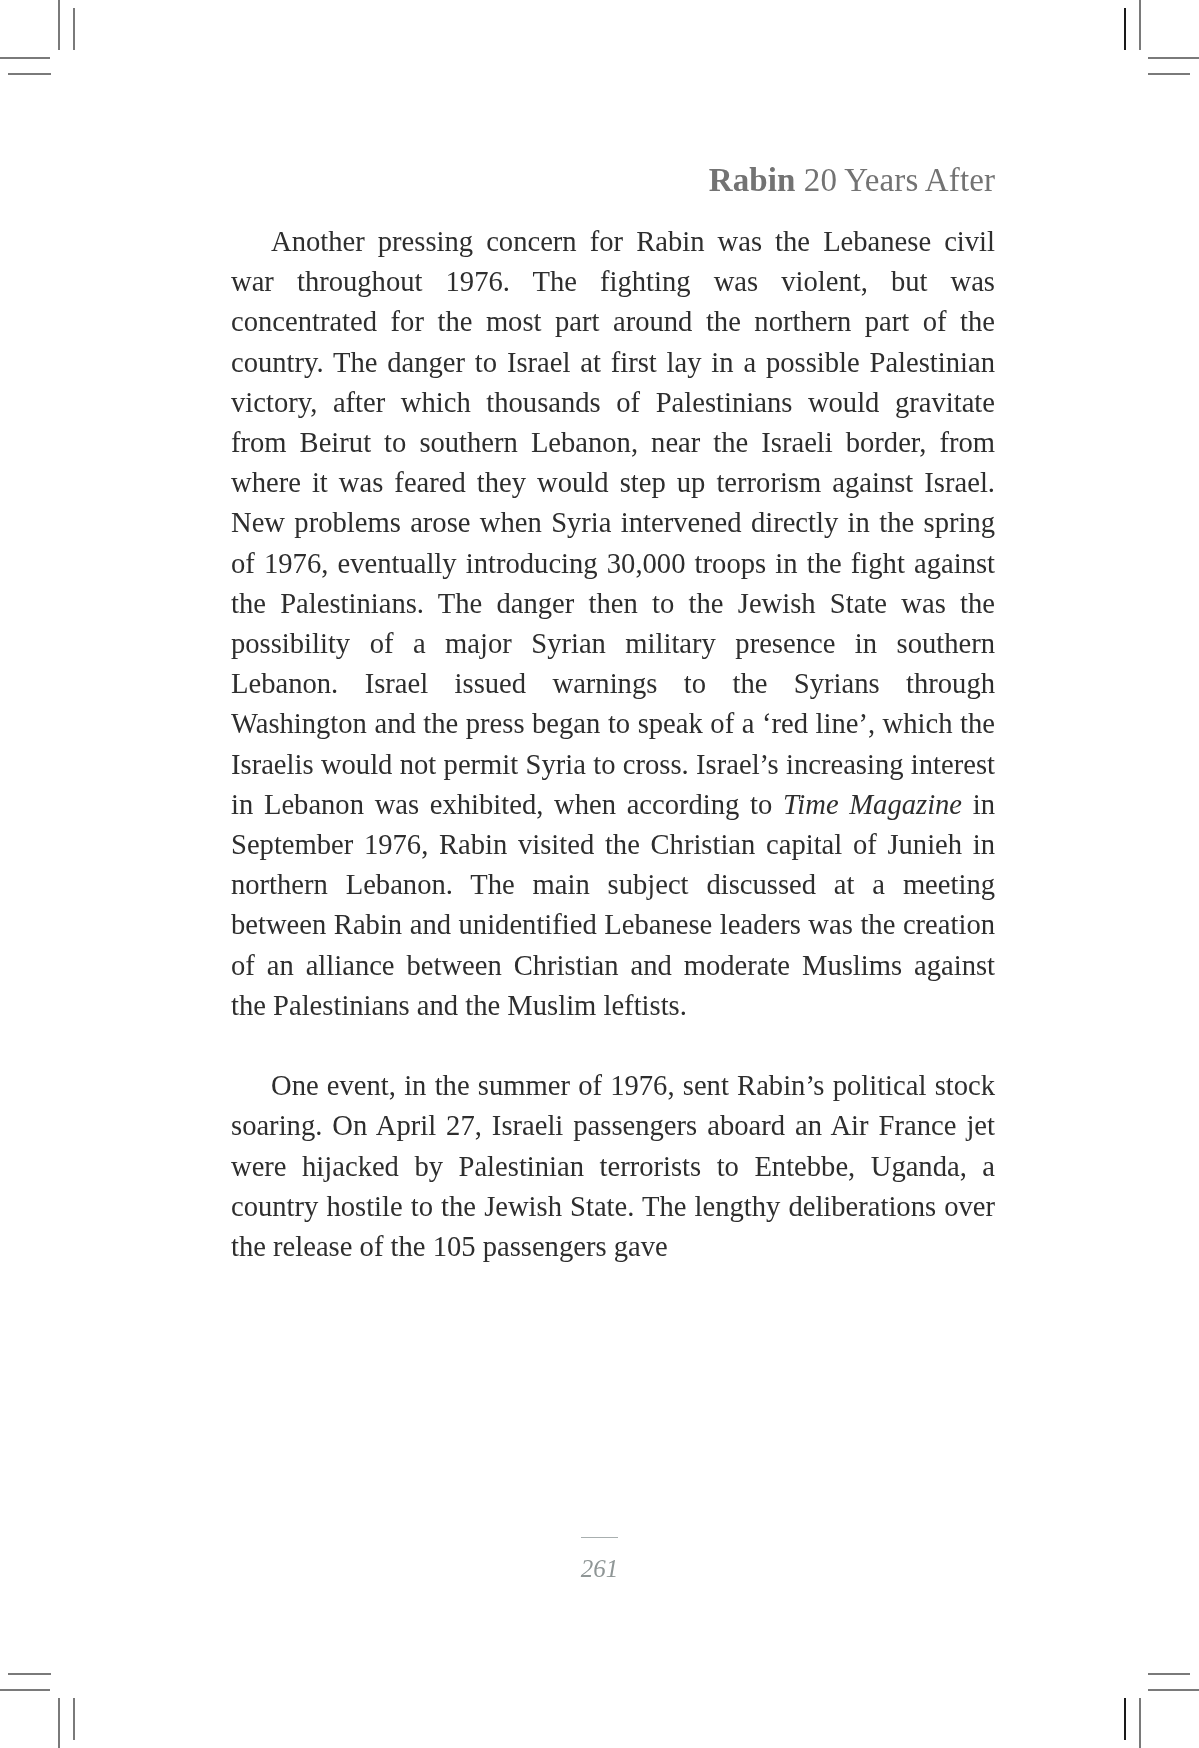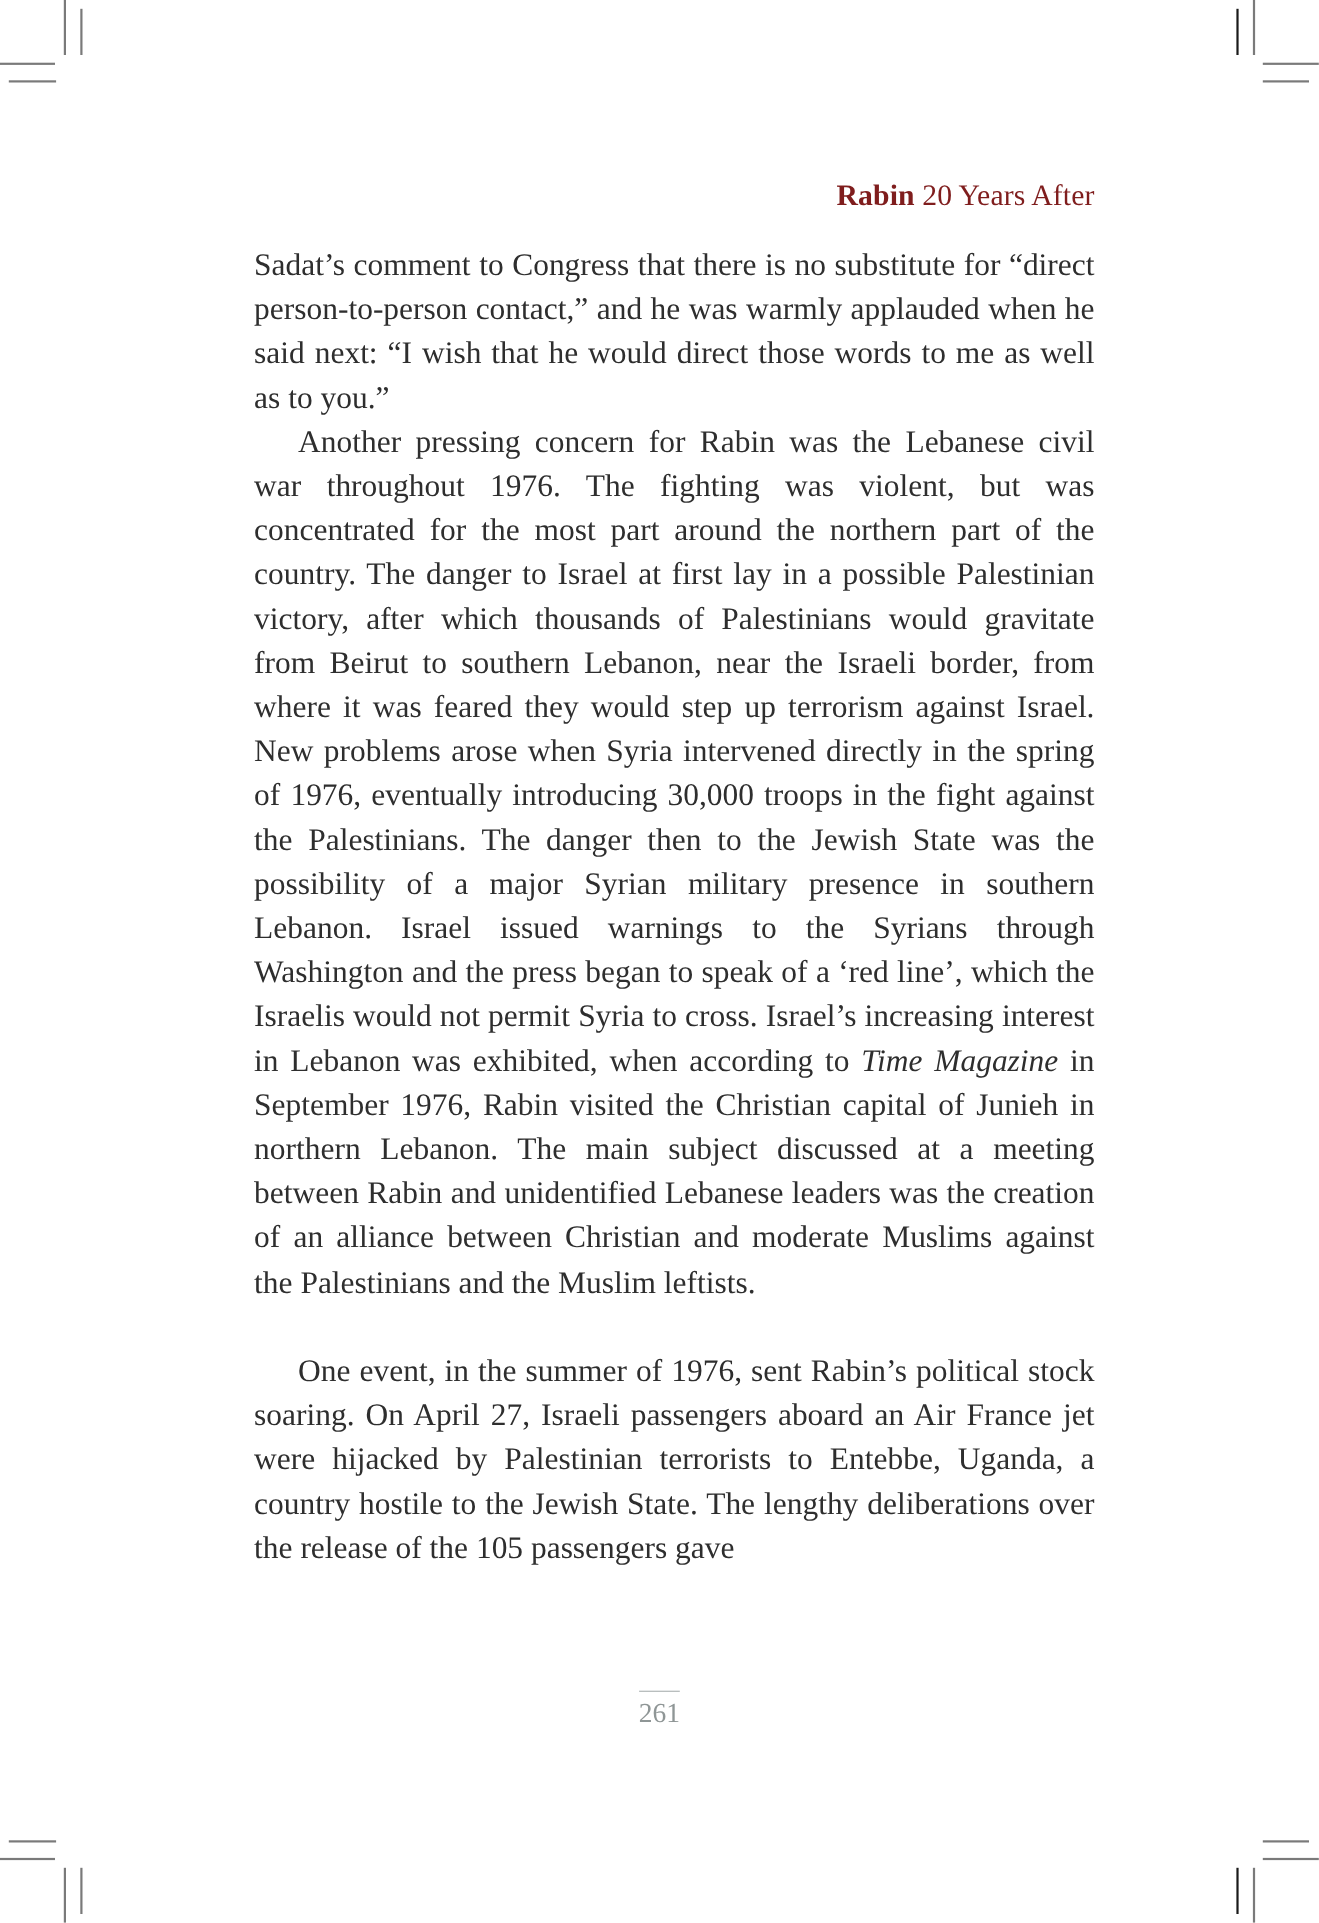--- a/index.html
+++ b/index.html
@@ -2,39 +2,39 @@
 <html><head>
 <meta charset="utf-8">
 <style>
   html, body { margin: 0; padding: 0; background: #ffffff; }
   body { width: 1199px; height: 1748px; position: relative; overflow: hidden; }
   .crop { position: absolute; background: #7a7a7a; }
   .crop.dark { background: #1a1a1a; }
   .running-head {
     position: absolute; right: 204px; top: 162px;
     font-family: "Liberation Serif", "DejaVu Serif", serif;
-    font-size: 27px; color: #7f1d1d; letter-spacing: 0.1px;
+    font-size: 33px; color: #737373; letter-spacing: 0.1px;
   }
   .running-head .bold { font-weight: bold; }
   .body-text {
     position: absolute; left: 231px; top: 222px; width: 764px;
     font-family: "Liberation Serif", "DejaVu Serif", serif;
     font-size: 28.6px; line-height: 40.2px; color: #2e2e2e;
     text-align: justify;
   }
   .body-text p { margin: 0; }
   .body-text p.indent { text-indent: 40px; }
   .body-text p.gap { margin-top: 40.2px; }
   .body-text em { font-style: italic; }
   .folio {
     position: absolute; left: 0; width: 1199px; top: 1537px; text-align: center;
     font-family: "Liberation Serif", "DejaVu Serif", serif;
     font-size: 25px; color: #8f9696;
   }
-  .folio span { display: inline-block; border-top: 1px solid #a8afaf; padding-top: 7px; line-height: 26px; }
+  .folio span { display: inline-block; border-top: 1px solid #a8afaf; padding-top: 18px; line-height: 26px; font-style: italic; }
 </style>
 </head>
 <body>
 
 <div class="crop" style="left:58px;top:0;width:2px;height:50px;"></div>
 <div class="crop" style="left:73px;top:8px;width:2px;height:42px;"></div>
 <div class="crop" style="left:0;top:57px;width:50px;height:2px;"></div>
 <div class="crop" style="left:8px;top:73px;width:43px;height:2px;"></div>
 
 <div class="crop dark" style="left:1124px;top:8px;width:2px;height:42px;"></div>
@@ -50,20 +50,19 @@
 <div class="crop" style="left:1148px;top:1673px;width:42px;height:2px;"></div>
 <div class="crop" style="left:1148px;top:1689px;width:51px;height:2px;"></div>
 <div class="crop dark" style="left:1124px;top:1698px;width:2px;height:42px;"></div>
 <div class="crop" style="left:1139px;top:1698px;width:2px;height:50px;"></div>
 
 <div class="running-head">
   <span class="bold">Rabin</span><span> 20 Years After</span>
 </div>
 
 <div class="body-text">
-  <p>Sadat’s comment to Congress that there is no substitute for “direct person-to-person contact,” and he was warmly applauded when he said next: “I wish that he would direct those words to me as well as to you.”</p>
   <p class="indent"><span>Another pressing concern for Rabin was the Lebanese civil war throughout 1976. The fighting was violent, but was concentrated for the most part around the northern part of the country. The danger to Israel at first lay in a possible Palestinian victory, after which thousands of Palestinians would gravitate from Beirut to southern Lebanon, near the Israeli border, from where it was feared they would step up terrorism against Israel. New problems arose when Syria intervened directly in the spring of 1976, eventually introducing 30,000 troops in the fight against the Palestinians. The danger then to the Jewish State was the possibility of a major Syrian military presence in southern Lebanon. Israel issued warnings to the Syrians through Washington and the press began to speak of a ‘red line’, which the Israelis would not permit Syria to cross. Israel’s increasing interest in Lebanon was exhibited, when according to </span><em>Time Magazine</em><span> in September 1976, Rabin visited the Christian capital of Junieh in northern Lebanon. The main subject discussed at a meeting between Rabin and unidentified Lebanese leaders was the creation of an alliance between Christian and moderate Muslims against the Palestinians and the Muslim leftists.</span></p>
   <p class="indent gap">One event, in the summer of 1976, sent Rabin’s political stock soaring. On April 27, Israeli passengers aboard an Air France jet were hijacked by Palestinian terrorists to Entebbe, Uganda, a country hostile to the Jewish State. The lengthy deliberations over the release of the 105 passengers gave</p>
 </div>
 
 <div class="folio">
   <span>261</span>
 </div>
 
 </body></html>

